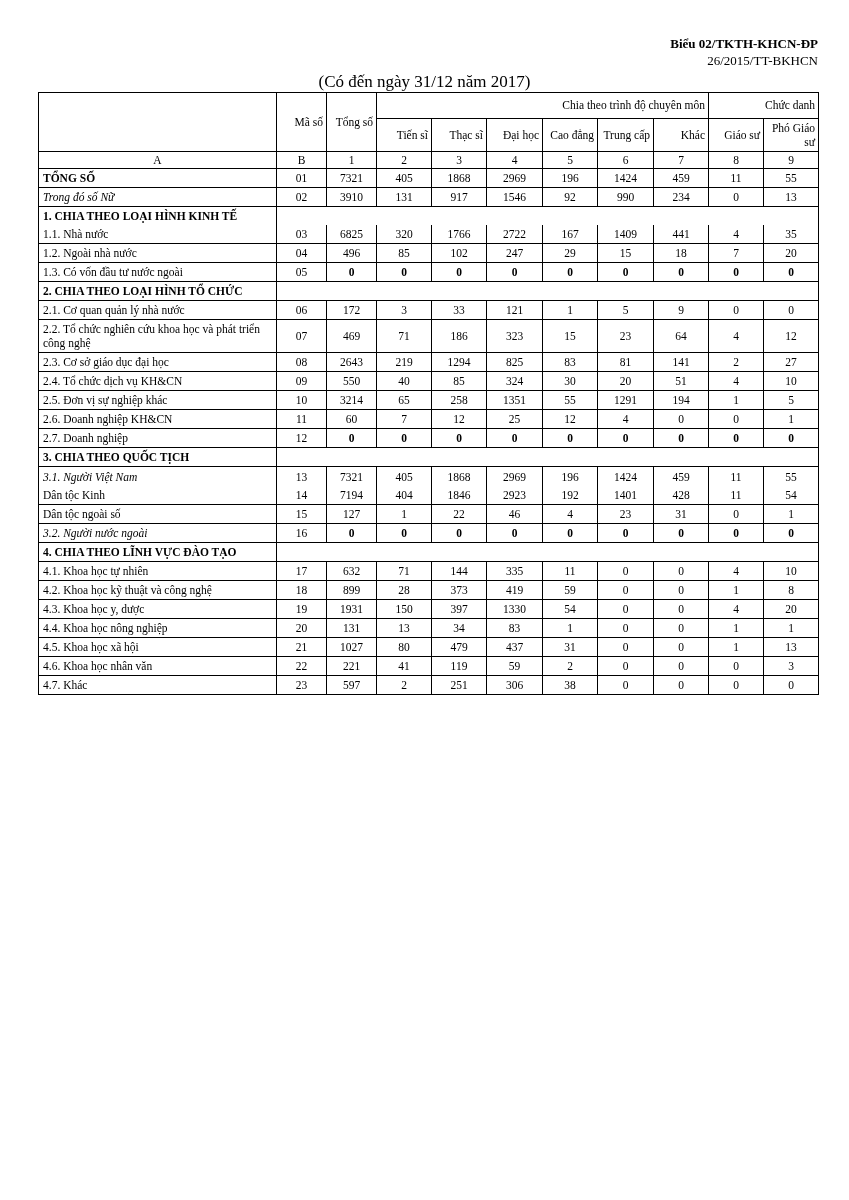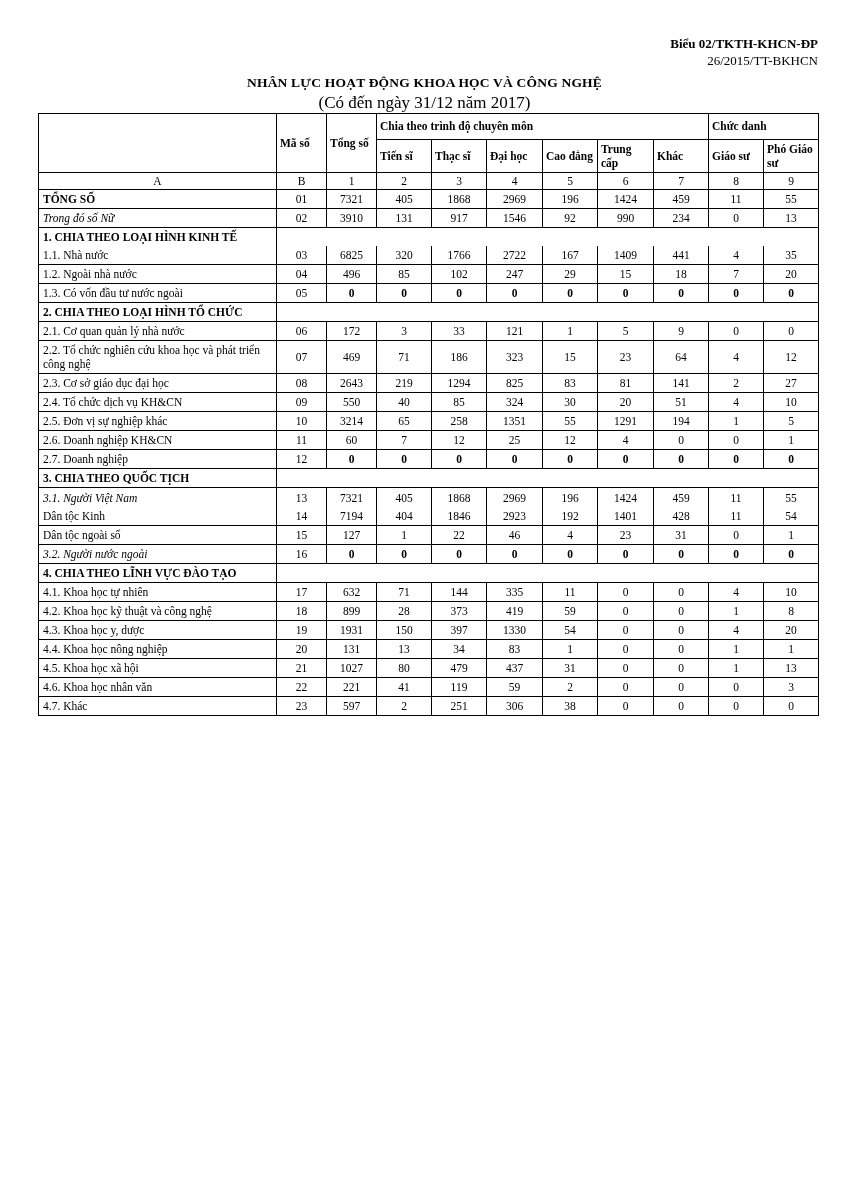--- a/index.html
+++ b/index.html
@@ -24,21 +24,21 @@
     border-collapse: collapse; table-layout: fixed;
     margin-left: 38px; width: 780px;
     border: 1.5px solid #000;
   }
   td, th {
     border: 1px solid #000;
     font-size: 11.5px; line-height: 14px;
     padding: 2px 3px; vertical-align: middle;
     overflow: hidden;
   }
-  th { font-weight: bold; text-align: left; }
+  th { font-weight: normal; text-align: right; }
   thead tr.h1 th { height: 26px; }
   thead tr.h2 th { height: 31px; }
   tr.idx td { height: 17px; padding: 1px; text-align: center; }
 
   td.num { text-align: center; height: 19px; }
   td.lbl { text-align: left; padding-left: 4px; }
   .kind-total  { font-weight: bold; }
   .kind-italic { font-style: italic; }
   .kind-section { font-weight: bold; }
   .kind-indent { padding-left: 28px; }
@@ -50,21 +50,20 @@
 </head>
 <body>
 
 <div class="page">
 
   <div class="head-right">
     <div class="form-code">Biểu 02/TKTH-KHCN-ĐP</div>
     <div class="form-ref">26/2015/TT-BKHCN</div>
   </div>
 
-  <div class="title">NHÂN LỰC HOẠT ĐỘNG KHOA HỌC VÀ CÔNG NGHỆ</div>
   <div class="subtitle">(Có đến ngày 31/12 năm 2017)</div>
 
 
   <table class="main">
     <colgroup>
       <col style="width:238px">
         <col style="width:50px">
         <col style="width:50px">
       <col style="width:55px">
         <col style="width:55px">

